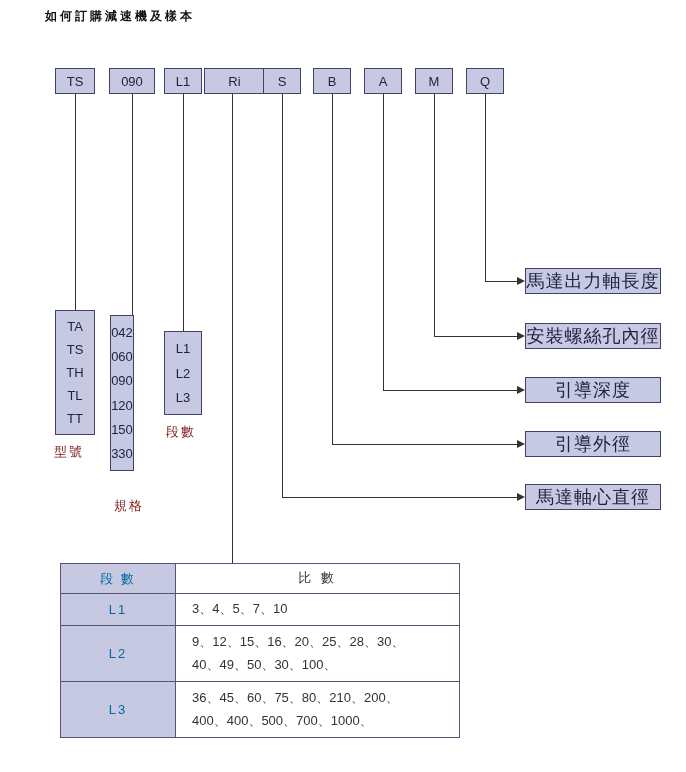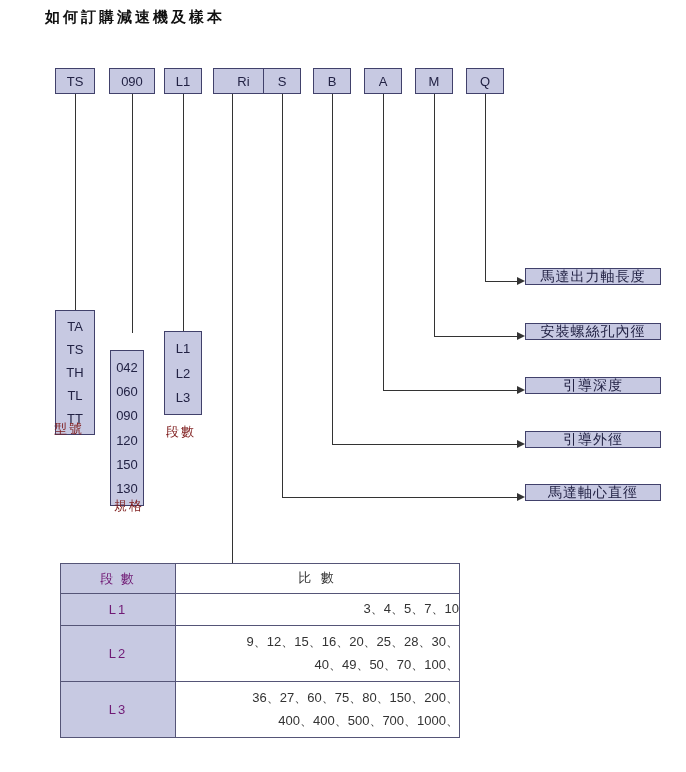--- a/index.html
+++ b/index.html
@@ -10,21 +10,21 @@
     height: 772px;
     background: #ffffff;
     font-family: "Liberation Sans", sans-serif;
     color: #333333;
     overflow: hidden;
   }
   .title {
     position: absolute;
     left: 45px;
     top: 8px;
-    font-size: 15px;
+    font-size: 12px;
     font-weight: bold;
     color: #111111;
     letter-spacing: 3px;
   }
   .code-box {
     position: absolute;
     top: 68px;
     height: 26px;
     background: var(--fill, #c7c9e2);
     border: 1px solid var(--border, #41416b);
@@ -65,49 +65,48 @@
   .caption {
     position: absolute;
     font-size: 13px;
     color: #7f1d1d;
     letter-spacing: 2px;
   }
   .label-box {
     position: absolute;
     left: 525px;
     width: 136px;
-    height: 17px;
+    height: 26px;
     background: var(--fill, #c7c9e2);
     border: 1px solid var(--border, #41416b);
     display: flex;
     align-items: center;
     justify-content: center;
-    font-size: 14px;
+    font-size: 18px;
     color: #222244;
     letter-spacing: 1px;
   }
   .ratio-table {
     position: absolute;
     left: 60px;
     top: 563px;
     width: 400px;
     border-collapse: collapse;
     table-layout: fixed;
   }
   .ratio-table td {
     border: 1px solid var(--tborder, #555577);
     font-size: 13px;
     vertical-align: middle;
-    text-align: right;
   }
   .ratio-table .c-label {
     width: 115px;
     background: var(--fill, #c7c9e2);
     text-align: center;
-    color: #701a75;
+    color: #0369a1;
     letter-spacing: 2px;
     margin-left: 20px;
   }
   .ratio-table .c-values {
     background: #ffffff;
     padding-left: 16px;
     line-height: 1.7;
     color: #333333;
   }
   .ratio-table .c-values.center { text-align: center; padding-left: 0; letter-spacing: 3px; }
@@ -118,21 +117,21 @@
 </head>
 <body>
 
 <div class="page">
 
   <div class="title">如何訂購減速機及樣本</div>
 
   <div class="code-box" style="left:55px;width:40px">TS</div>
   <div class="code-box" style="left:109px;width:46px">090</div>
   <div class="code-box" style="left:164px;width:38px">L1</div>
-  <div class="code-box" style="left:213px;width:61px">Ri</div>
+  <div class="code-box" style="left:204px;width:61px">Ri</div>
   <div class="code-box" style="left:263px;width:38px">S</div>
   <div class="code-box" style="left:313px;width:38px">B</div>
   <div class="code-box" style="left:364px;width:38px">A</div>
   <div class="code-box" style="left:415px;width:38px">M</div>
   <div class="code-box" style="left:466px;width:38px">Q</div>
 
   <div class="vline" style="left:75px;top:94px;height:216px"></div>
   <div class="vline" style="left:132px;top:94px;height:239px"></div>
   <div class="vline" style="left:183px;top:94px;height:237px"></div>
   <div class="vline" style="left:232px;top:94px;height:469px"></div>
@@ -163,29 +162,29 @@
   <div class="label-box" style="top:484px">馬達軸心直徑</div>
   <div class="label-box" style="top:431px">引導外徑</div>
 
   <div class="opt-box" style="left:55px;top:310px;width:40px;height:125px">
     <span>TA</span>
     <span>TS</span>
     <span>TH</span>
     <span>TL</span>
     <span>TT</span>
   </div>
-  <div class="caption" style="left:54px;top:420px">型號</div>
-
-  <div class="opt-box" style="left:110px;top:350px;width:34px;height:156px">
+  <div class="caption" style="left:54px;top:443px">型號</div>
+
+  <div class="opt-box" style="left:110px;top:315px;width:24px;height:156px">
     <span>042</span>
     <span>060</span>
     <span>090</span>
     <span>120</span>
     <span>150</span>
-    <span>130</span>
+    <span>330</span>
   </div>
   <div class="caption" style="left:114px;top:497px">規格</div>
 
   <div class="opt-box" style="left:164px;top:331px;width:38px;height:84px">
     <span>L1</span>
     <span>L2</span>
     <span>L3</span>
   </div>
   <div class="caption" style="left:166px;top:423px">段數</div>
 
@@ -198,26 +197,26 @@
     <tr class="row-1">
       <td class="c-label">L1</td>
       <td class="c-values">
         <div>3、4、5、7、10</div>
       </td>
     </tr>
     <tr class="row-2">
       <td class="c-label">L2</td>
       <td class="c-values">
         <div>9、12、15、16、20、25、28、30、</div>
-        <div>40、49、50、70、100、</div>
+        <div>40、49、50、30、100、</div>
       </td>
     </tr>
     <tr class="row-2">
       <td class="c-label">L3</td>
       <td class="c-values">
-        <div>36、27、60、75、80、150、200、</div>
+        <div>36、45、60、75、80、210、200、</div>
         <div>400、400、500、700、1000、</div>
       </td>
     </tr>
   </tbody>
     </table>
 
 </div>
 
 </body></html>

